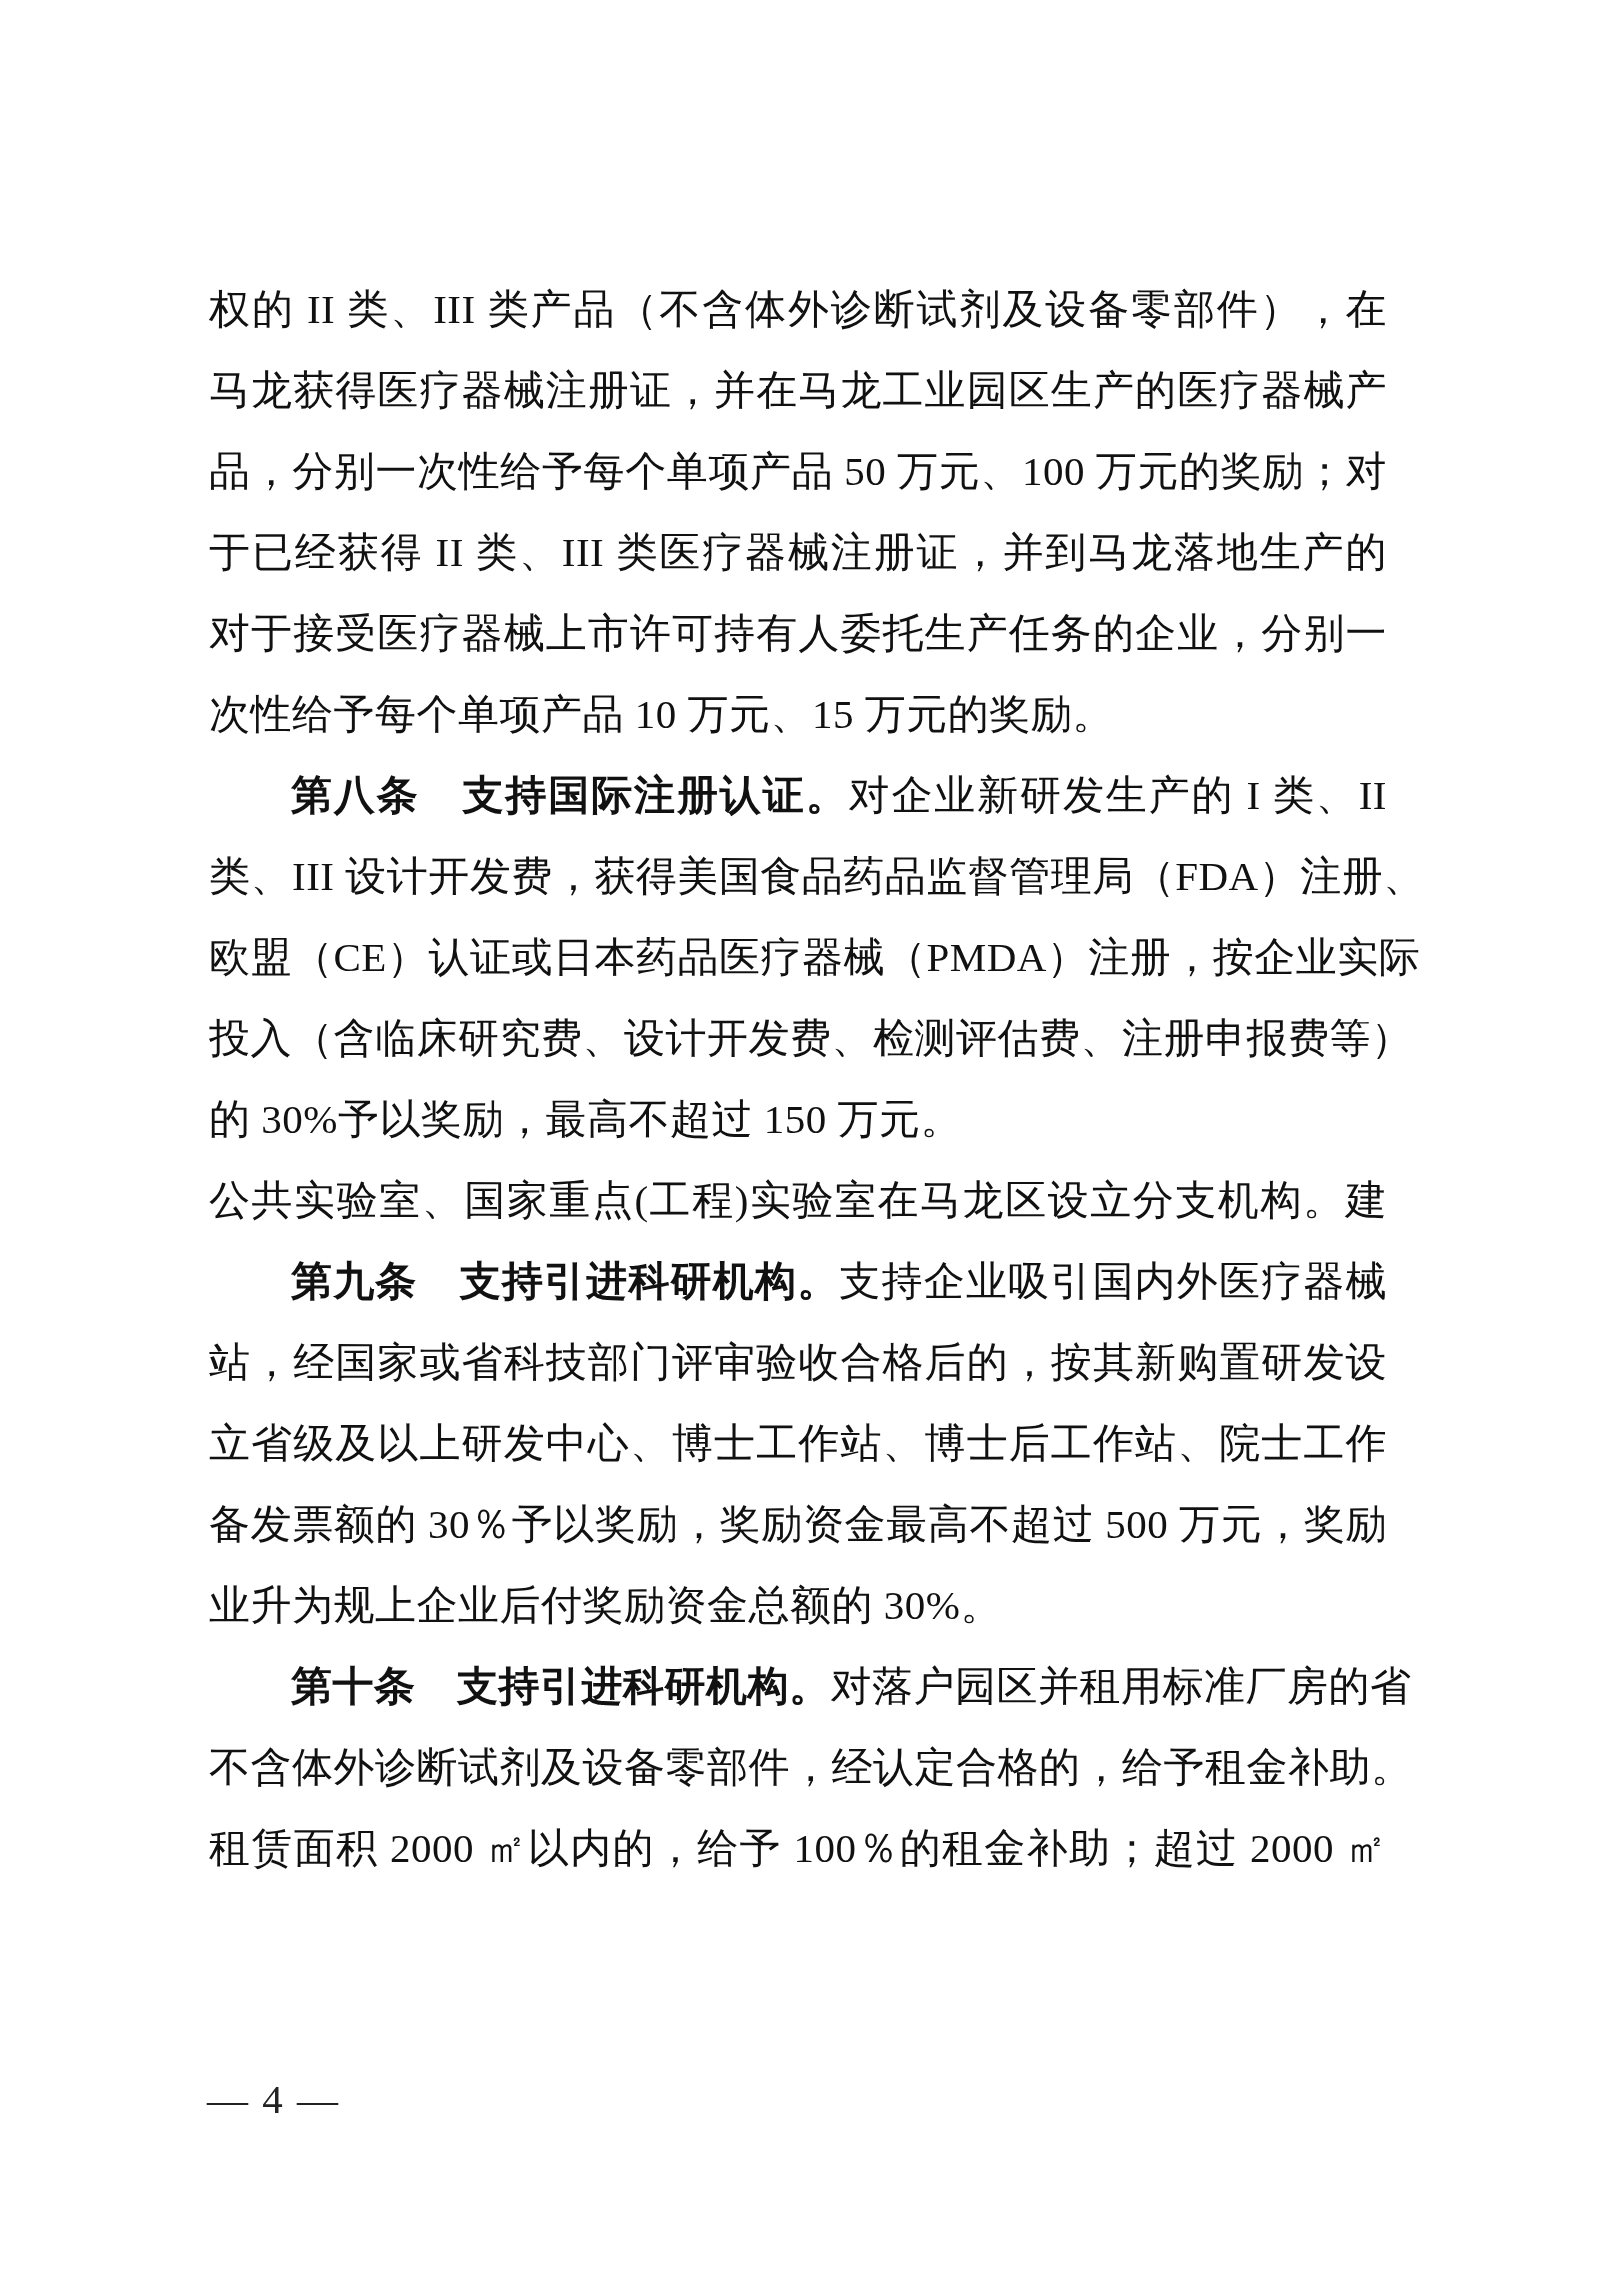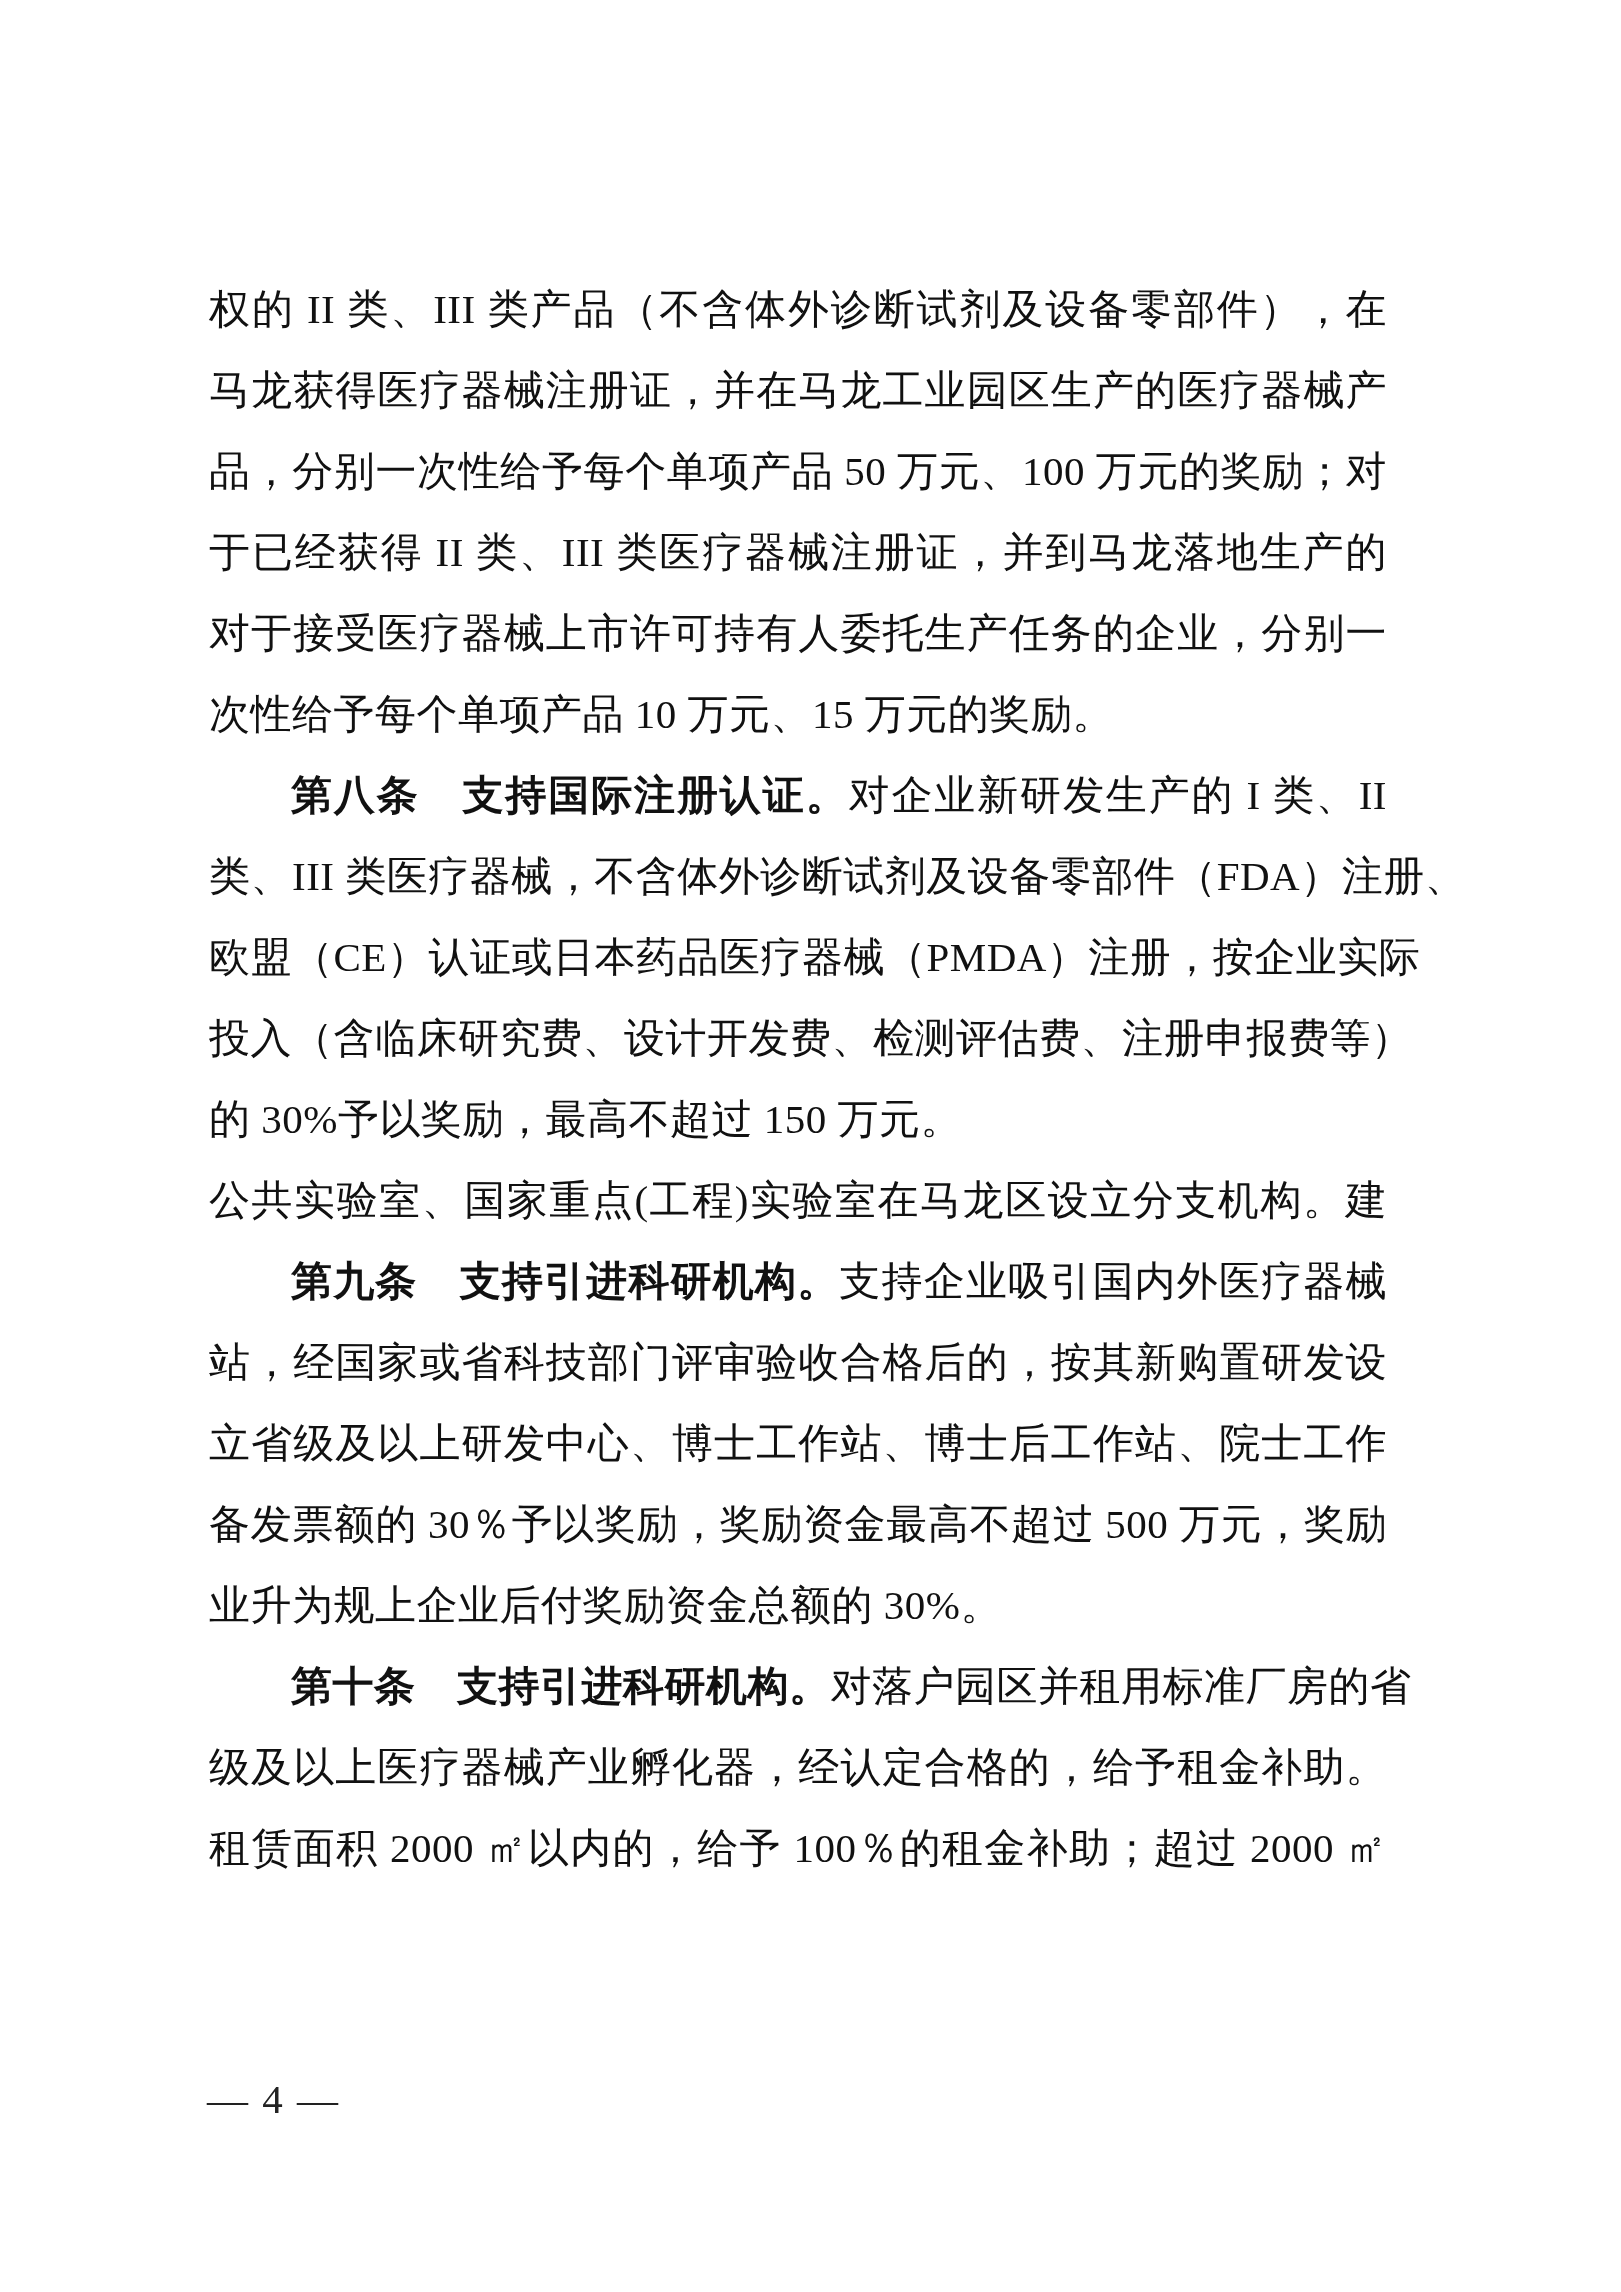--- a/index.html
+++ b/index.html
@@ -63,29 +63,29 @@
 
 <div class="page">
   <div class="text-block" id="lines-container">
       <div class="line"><span class="body-text">权的 II 类、III 类产品（不含体外诊断试剂及设备零部件），在</span></div>
       <div class="line"><span class="body-text">马龙获得医疗器械注册证，并在马龙工业园区生产的医疗器械产</span></div>
       <div class="line"><span class="body-text">品，分别一次性给予每个单项产品 50 万元、100 万元的奖励；对</span></div>
       <div class="line"><span class="body-text">于已经获得 II 类、III 类医疗器械注册证，并到马龙落地生产的</span></div>
       <div class="line"><span class="body-text">对于接受医疗器械上市许可持有人委托生产任务的企业，分别一</span></div>
       <div class="line para-end"><span class="body-text">次性给予每个单项产品 10 万元、15 万元的奖励。</span></div>
       <div class="line indent"><span class="bold">第八条　支持国际注册认证。</span><span class="body-text">对企业新研发生产的 I 类、II</span></div>
-      <div class="line"><span class="body-text">类、III 类医疗器械，不含体外诊断试剂及设备零部件（FDA）注册、</span></div>
+      <div class="line"><span class="body-text">类、III 设计开发费，获得美国食品药品监督管理局（FDA）注册、</span></div>
       <div class="line"><span class="body-text">欧盟（CE）认证或日本药品医疗器械（PMDA）注册，按企业实际</span></div>
       <div class="line"><span class="body-text">投入（含临床研究费、设计开发费、检测评估费、注册申报费等）</span></div>
       <div class="line para-end"><span class="body-text">的 30%予以奖励，最高不超过 150 万元。</span></div>
       <div class="line"><span class="body-text">公共实验室、国家重点(工程)实验室在马龙区设立分支机构。建</span></div>
       <div class="line indent"><span class="bold">第九条　支持引进科研机构。</span><span class="body-text">支持企业吸引国内外医疗器械</span></div>
       <div class="line"><span class="body-text">站，经国家或省科技部门评审验收合格后的，按其新购置研发设</span></div>
       <div class="line"><span class="body-text">立省级及以上研发中心、博士工作站、博士后工作站、院士工作</span></div>
       <div class="line"><span class="body-text">备发票额的 30％予以奖励，奖励资金最高不超过 500 万元，奖励</span></div>
       <div class="line para-end"><span class="body-text">业升为规上企业后付奖励资金总额的 30%。</span></div>
       <div class="line indent"><span class="bold">第十条　支持引进科研机构。</span><span class="body-text">对落户园区并租用标准厂房的省</span></div>
-      <div class="line"><span class="body-text">级及以上医疗器械产业孵化器，经认定合格的，给予租金补助。</span></div>
+      <div class="line"><span class="body-text">不含体外诊断试剂及设备零部件，经认定合格的，给予租金补助。</span></div>
       <div class="line"><span class="body-text">租赁面积 2000 ㎡以内的，给予 100％的租金补助；超过 2000 ㎡</span></div>
     </div>
   <div class="footer">— 4 —</div>
 </div>
 
 
 </body></html>

